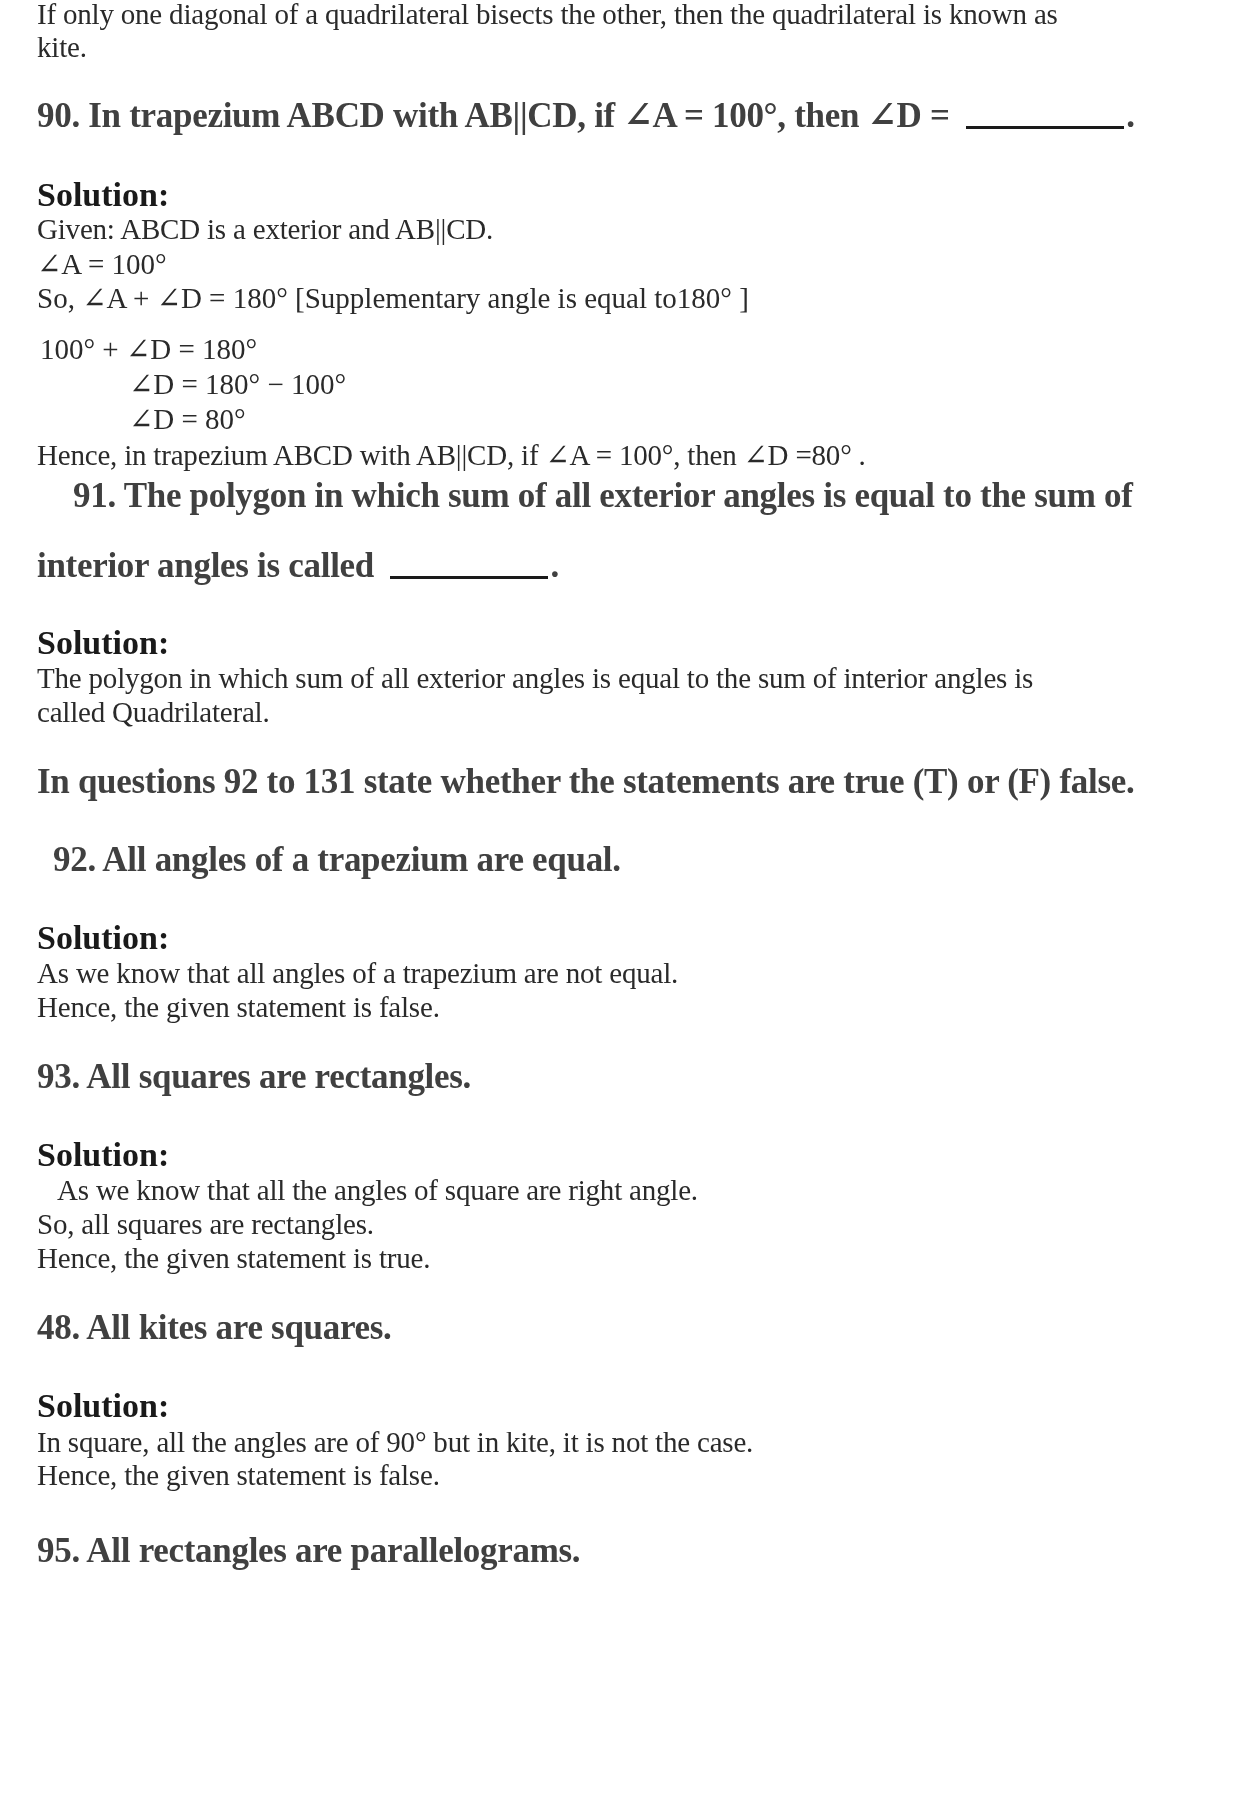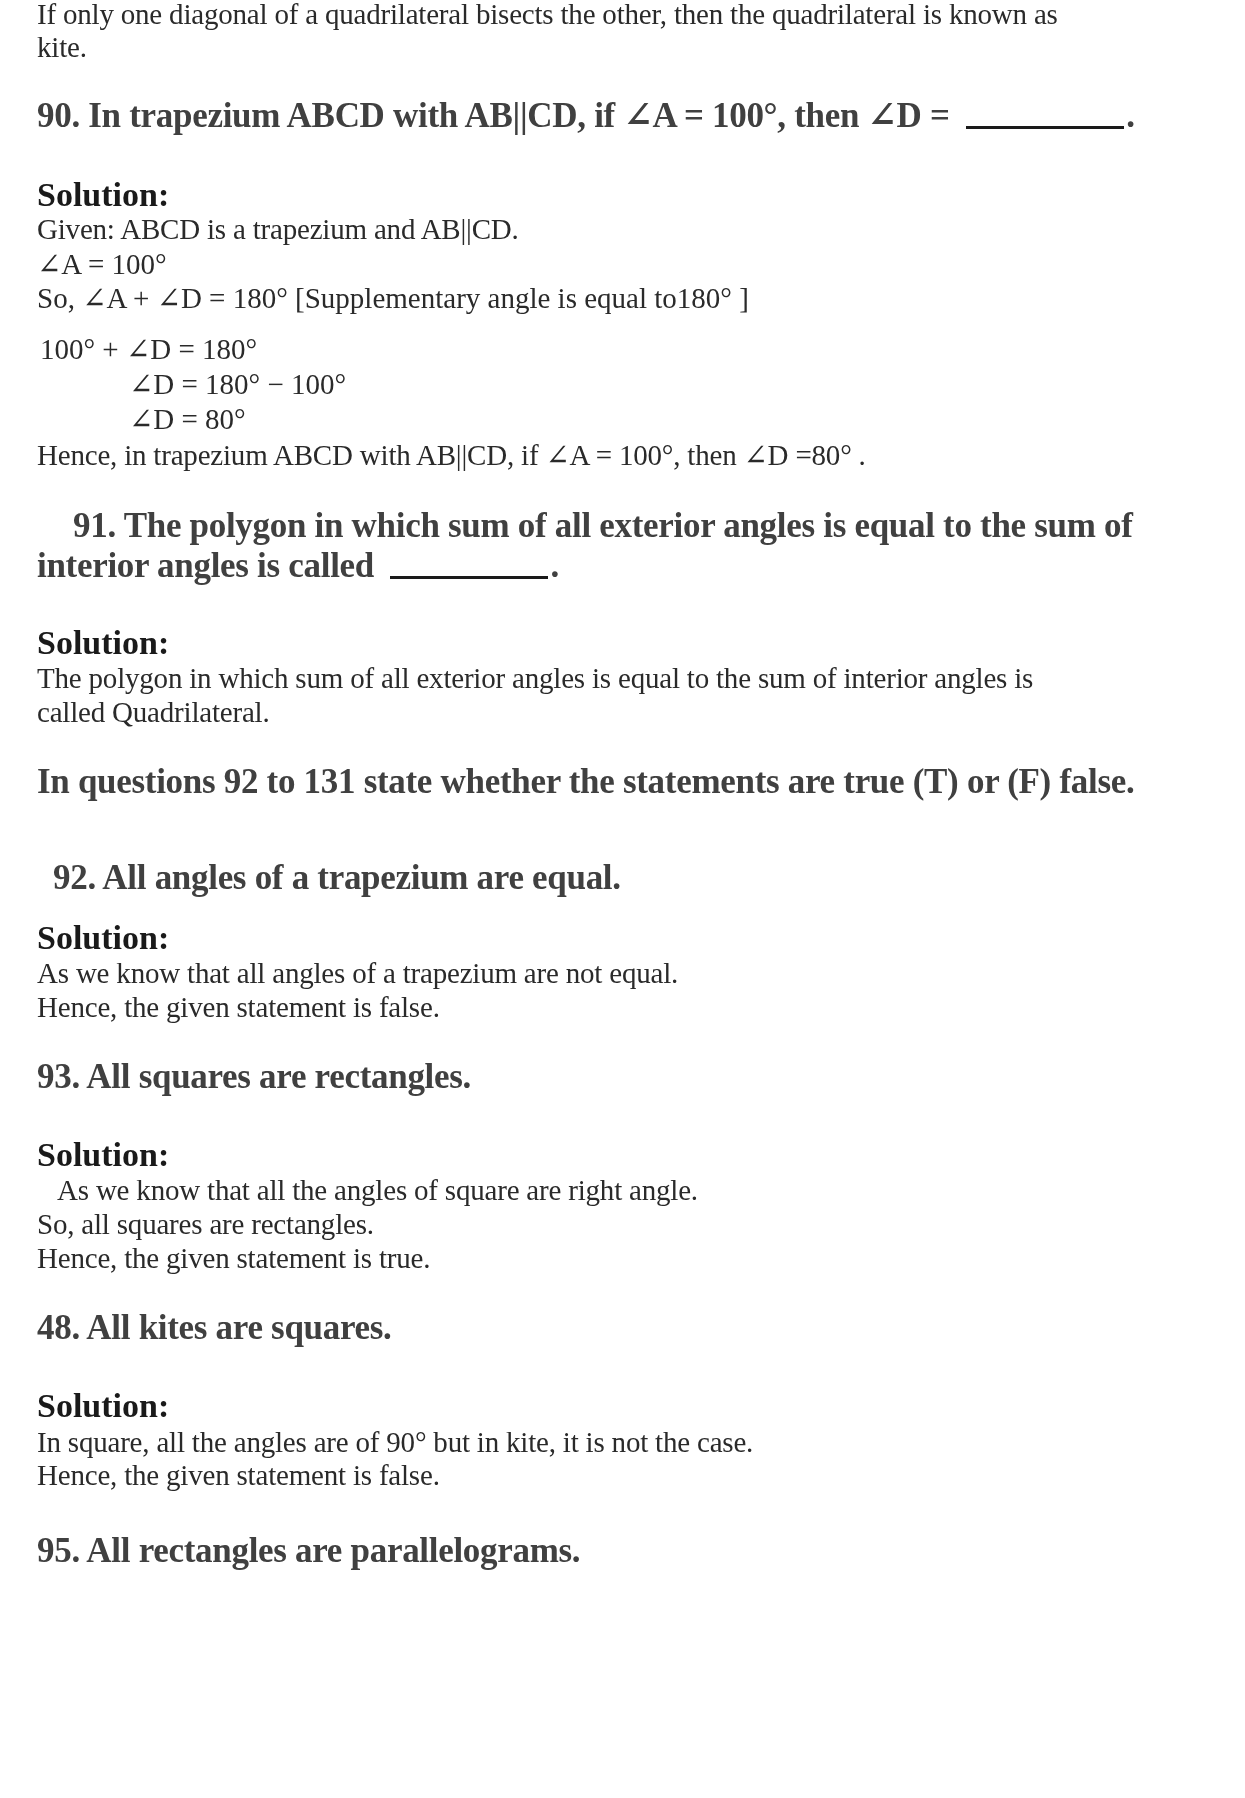--- a/index.html
+++ b/index.html
@@ -59,40 +59,40 @@
 <body>
 
 <div class="line body-text" style="top:0px;">If only one diagonal of a quadrilateral bisects the other, then the quadrilateral is known as</div>
 <div class="line body-text" style="top:33px;">kite.</div>
 
 <div class="line question" style="top:98px;">
   <span>90. In trapezium ABCD with AB||CD, if ∠A = 100°, then ∠D = </span><span class="blank" style="width:158px;"></span><span>.</span>
 </div>
 
 <div class="line solution-label" style="top:178px;">Solution:</div>
-<div class="line body-text" style="top:215px;">Given: ABCD is a trapezium and AB||CD.</div>
+<div class="line body-text" style="top:215px;">Given: ABCD is a exterior and AB||CD.</div>
 <div class="line math" style="top:250px;">∠A = 100°</div>
 <div class="line math" style="top:284px;">So, ∠A + ∠D = 180°    [Supplementary angle is equal to180° ]</div>
 <div class="line math" style="top:335px; left:3px;">100° + ∠D = 180°</div>
 <div class="line math indent" style="top:370px;">∠D = 180° − 100°</div>
 <div class="line math indent" style="top:405px;text-align:center;">∠D = 80°</div>
 <div class="line body-text" style="top:441px;">Hence, in trapezium ABCD with AB||CD, if ∠A = 100°, then ∠D =80° .</div>
 
-<div class="line question" style="top:508px;padding-left:36px;">91. The polygon in which sum of all exterior angles is equal to the sum of</div>
+<div class="line question" style="top:478px;padding-left:36px;">91. The polygon in which sum of all exterior angles is equal to the sum of</div>
 <div class="line question" style="top:548px;">
   <span>interior angles is called </span><span class="blank" style="width:158px;"></span><span>.</span>
 </div>
 
 <div class="line solution-label" style="top:626px;">Solution:</div>
 <div class="line body-text" style="top:664px;">The polygon in which sum of all exterior angles is equal to the sum of interior angles is</div>
 <div class="line body-text" style="top:698px;">called Quadrilateral.</div>
 
 <div class="line question" style="top:764px;">In questions 92 to 131 state whether the statements are true (T) or (F) false.</div>
 
-<div class="line question" style="top:860px;padding-left:16px;">92. All angles of a trapezium are equal.</div>
+<div class="line question" style="top:842px;padding-left:16px;">92. All angles of a trapezium are equal.</div>
 <div class="line solution-label" style="top:921px;">Solution:</div>
 <div class="line body-text" style="top:959px;">As we know that all angles of a trapezium are not equal.</div>
 <div class="line body-text" style="top:993px;">Hence, the given statement is false.</div>
 
 <div class="line question" style="top:1059px;">93. All squares are rectangles.</div>
 <div class="line solution-label" style="top:1138px;">Solution:</div>
 <div class="line body-text" style="top:1176px;padding-left:20px;">As we know that all the angles of square are right angle.</div>
 <div class="line body-text" style="top:1210px;">So, all squares are rectangles.</div>
 <div class="line body-text" style="top:1244px;">Hence, the given statement is true.</div>
 

